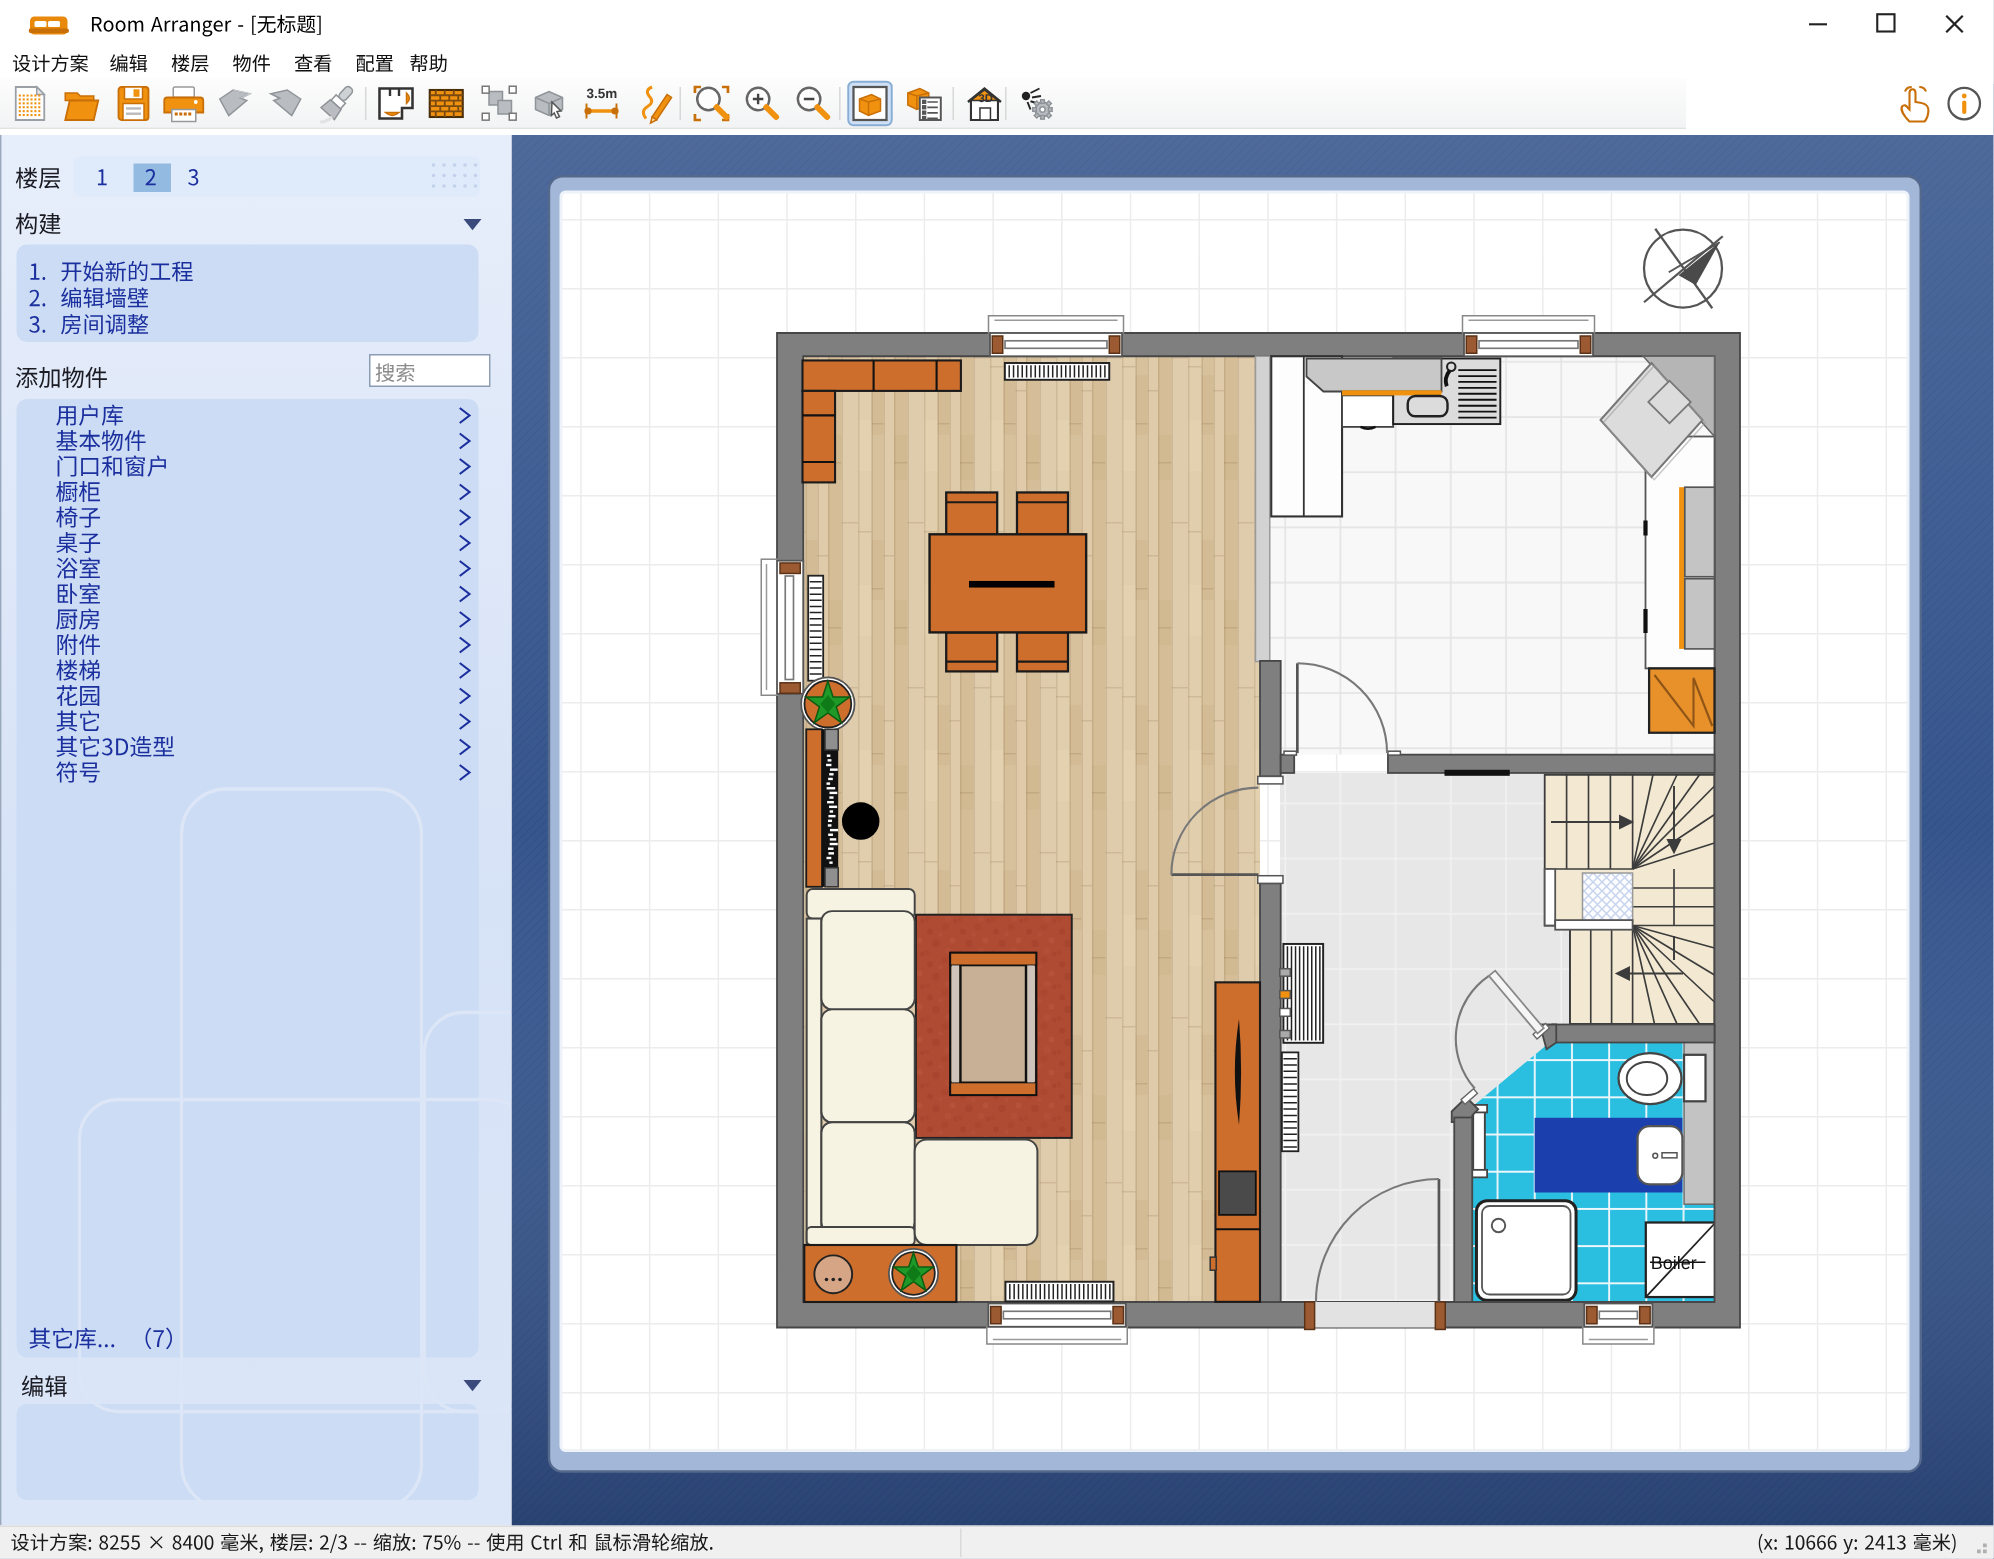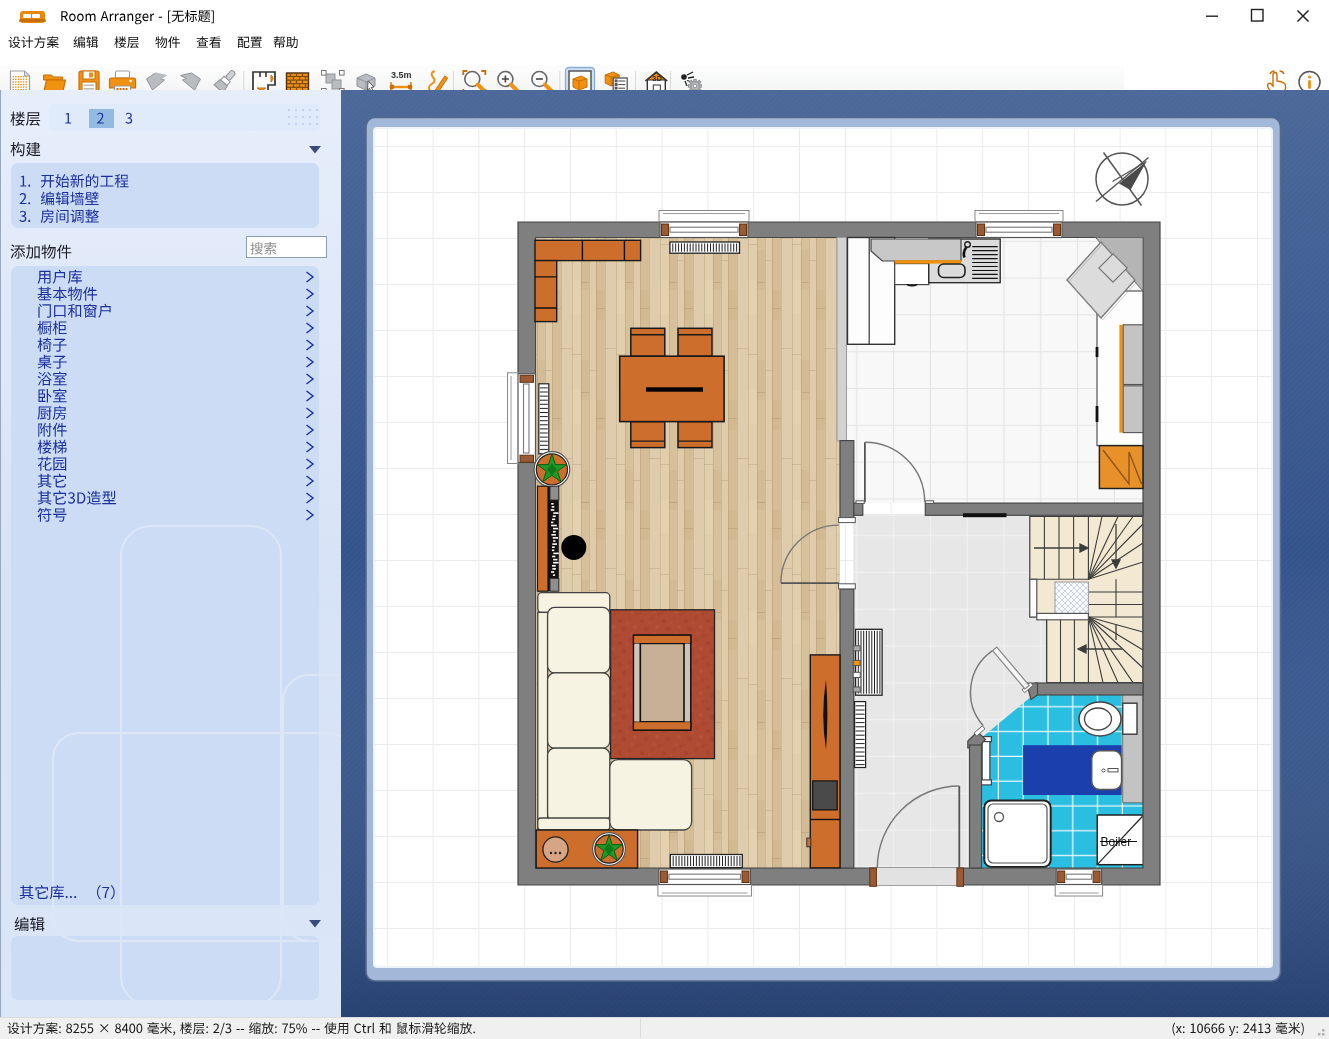--- a/index.html
+++ b/index.html
@@ -1,18 +1,18 @@
 <!DOCTYPE html>
 <html><head><meta charset="utf-8"><style>
 *{margin:0;padding:0;box-sizing:border-box}
 html,body{width:1329px;height:1039px;overflow:hidden;background:#fff;
 font-family:"Liberation Sans",sans-serif;}
 #titlebar{position:absolute;left:0;top:0;width:1329px;height:32px;background:#fff;}
 #menubar{position:absolute;left:0;top:32px;width:1329px;height:24px;background:#fff;}
-#toolbar{position:absolute;left:0;top:65px;width:1124px;height:34px;
+#toolbar{position:absolute;left:0;top:52px;width:1124px;height:34px;
 background:linear-gradient(#fdfdfd,#f2f3f4);border-bottom:1px solid #e2e2e2;}
 #sidebar{position:absolute;left:0;top:90px;width:341px;height:927px;
 background:linear-gradient(#e7eefb,#d6e2f6 55%,#dbe6f8);border-left:1px solid #98a8be;}
 .pan{position:absolute;background:#cbdcf4;border-radius:7px;}
 #canvas{position:absolute;left:341px;top:90px;width:988px;height:927px;}
 #statusbar{position:absolute;left:0;top:1017px;width:1329px;height:22px;
 background:#f0f0f0;border-top:1px solid #dcdcdc;}
 svg{display:block}
 #overlay{position:absolute;left:0;top:0;width:1329px;height:1039px;pointer-events:none}
 </style></head><body>

